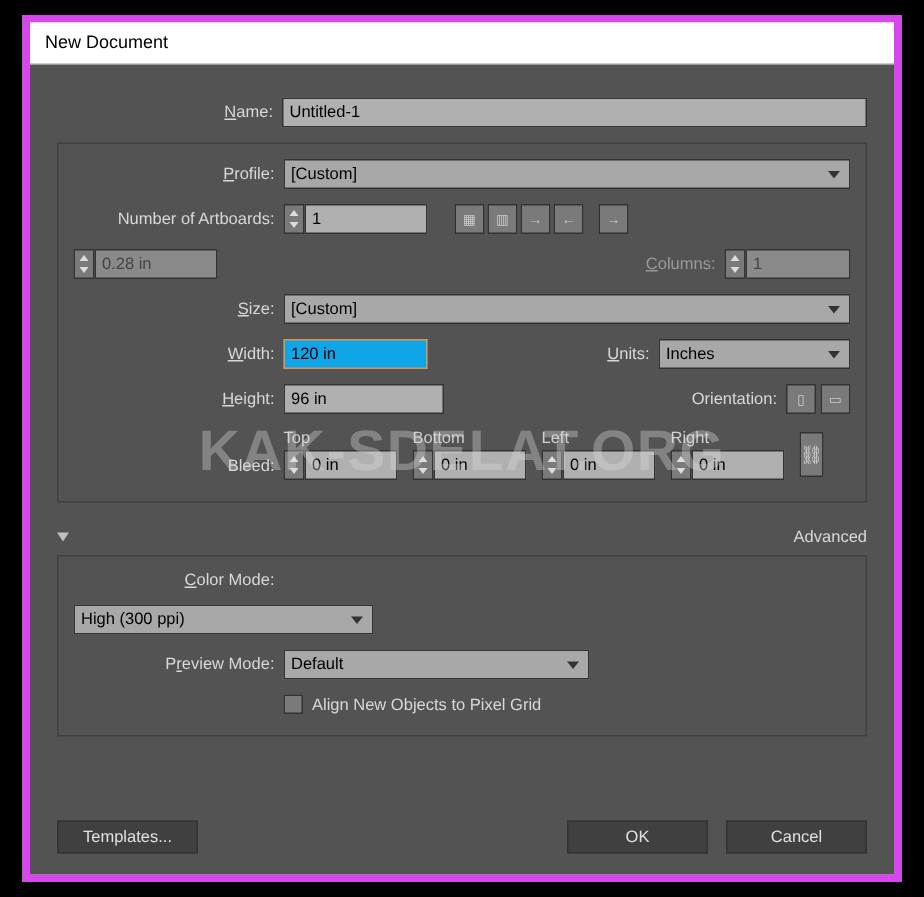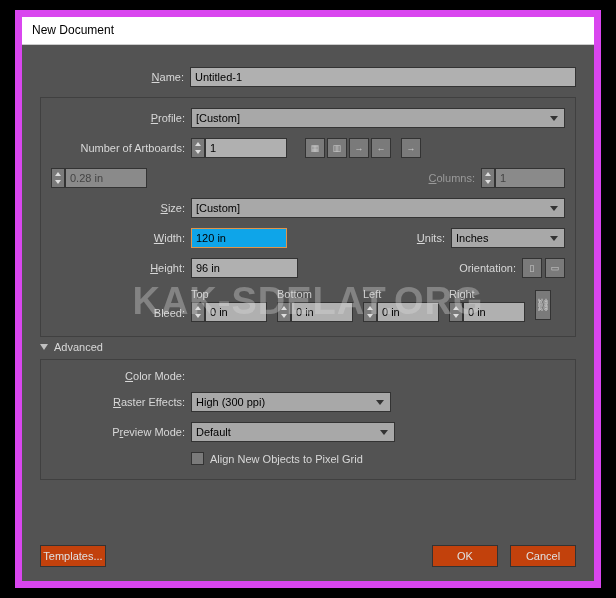--- a/index.html
+++ b/index.html
@@ -12,21 +12,21 @@
     position: relative;
     overflow: hidden;
   }
   .window {
     position: absolute;
     left: 15px;
     top: 10px;
     width: 586px;
     height: 578px;
     background: #fff;
-    border: 7px solid #d946ef;
+    border: 5px solid #d946ef;
   }
   .titlebar {
     height: 28px;
     background: #fff;
     color: #000;
     padding: 6px 10px;
     font-size: 12px;
     border-bottom: 1px solid #ccc;
   }
   .dialog-body {
@@ -114,22 +114,23 @@
   }
   .panel {
     border: 1px solid #404040;
     padding: 10px 10px 4px 10px;
     margin-top: 4px;
     background: #535353;
   }
   .adv-header {
     display: flex;
     align-items: center;
-    margin: 4px 0 6px 0;
+    margin: 17px 0 6px 0;
     cursor: pointer;
+    justify-content: space-between;
   }
   .disclosure {
     width: 0; height: 0;
     border-left: 4px solid transparent;
     border-right: 4px solid transparent;
     border-top: 6px solid #c0c0c0;
     margin-right: 6px;
   }
   .checkbox {
     width: 13px; height: 13px;
@@ -138,24 +139,24 @@
     display: inline-block;
     margin-right: 6px;
   }
   .bottom-bar {
     position: absolute;
     left: 18px; right: 18px; bottom: 14px;
     display: flex;
     justify-content: space-between;
   }
   .btn {
-    background: #c2410c;
+    background: #404040;
     border: 1px solid #333;
     color: #e0e0e0;
-    width: 66px;
+    width: 94px;
     height: 22px;
     display: inline-flex;
     align-items: center;
     justify-content: center;
     cursor: pointer;
     margin-top: 27px;
   }
   .watermark {
     position: absolute;
     top: 280px;
@@ -229,21 +230,21 @@
         <div class="select" style="flex:1">
             <span>[Custom]</span>
           </div>
       </div>
 
       <div class="row">
         <div class="lbl underline-first" style="width:140px">Width:</div>
         <input class="input hl" style="width: 96px;" value="120 in">
         <div style="flex:1"></div>
         <div class="lbl underline-first" style="width:46px">Units:</div>
-        <div class="select" style="width:114px">
+        <div class="select" style="width:128px">
             <span>Inches</span>
           </div>
       </div>
 
       <div class="row">
         <div class="lbl underline-first" style="width:140px">Height:</div>
         <input class="input" style="width: 107px;" value="96 in">
         <div style="flex:1"></div>
         <div class="lbl" style="width:76px">Orientation:</div>
         <span class="icon-btn">▯</span>
@@ -289,21 +290,20 @@
     <div class="adv-header">
       <span class="disclosure"></span>
       <span>Advanced</span>
     </div>
 
     <div class="panel">
       <div class="row">
         <div class="lbl underline-first" style="width:140px">Color Mode:</div>
       </div>
       <div class="row">
-        <div class="lbl underline-first" style="width:140px">Raster Effects:</div>
         <div class="select" style="width:200px">
             <span>High (300 ppi)</span>
           </div>
       </div>
       <div class="row">
         <div class="lbl" style="width:140px">P<span style="text-decoration:underline">r</span>eview Mode:</div>
         <div class="select" style="width:204px">
             <span>Default</span>
           </div>
       </div>

